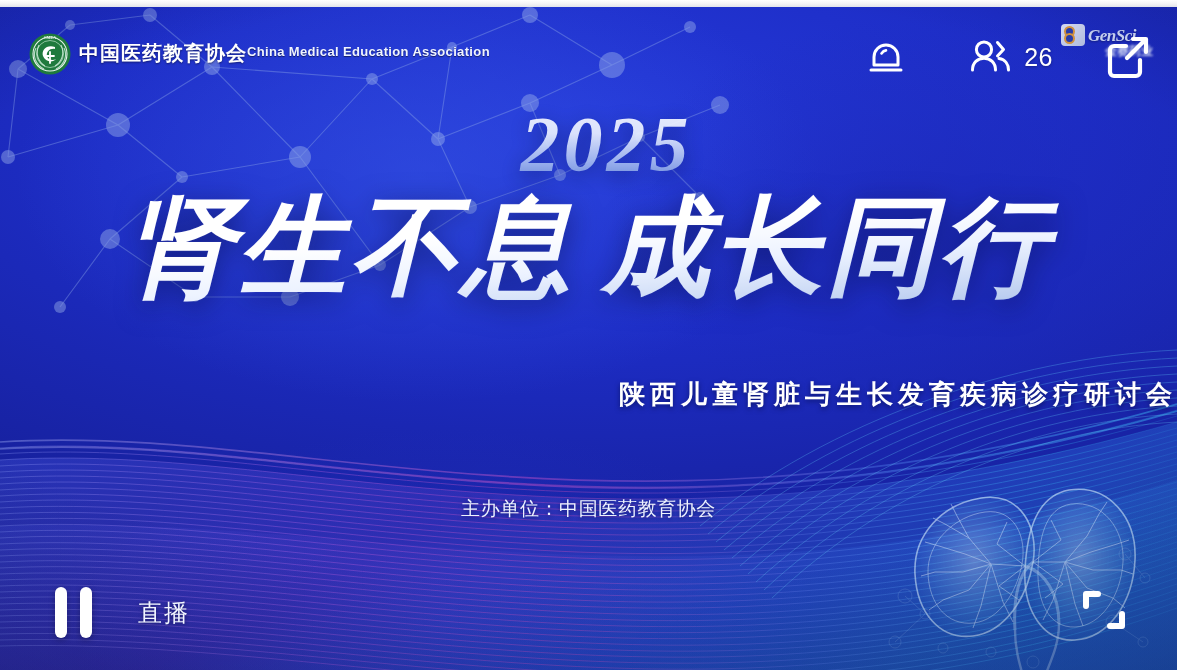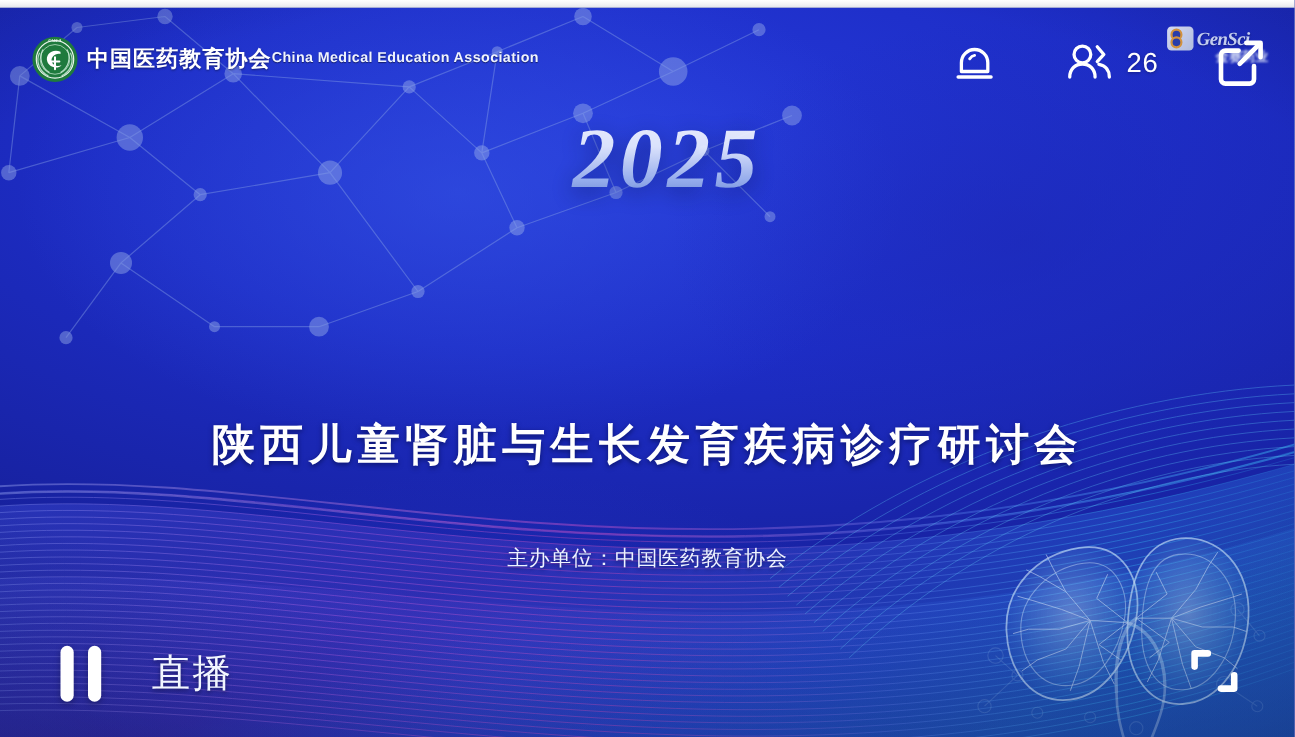--- a/index.html
+++ b/index.html
@@ -94,22 +94,22 @@
     color:transparent;
     text-shadow:0 0 1px rgba(255,255,255,.25);
     filter:drop-shadow(0 6px 14px rgba(5,10,60,.55));
     white-space:nowrap;
     user-select:none;
   }
   .headline .gap { display:inline-block; width:28px; }
 
   .subtitle {
     position:absolute; left:0; right:0; top:370px;
-    text-align:center;
-    font-size:39px; font-weight:700;
+    text-align:right;
+    font-size:26px; font-weight:700;
     letter-spacing:5px;
     color:#ffffff;
     text-shadow:0 2px 5px rgba(4,10,60,.6);
     white-space:nowrap;
     user-select:none;
   }
 
   .meta {
     position:absolute; left:0; right:0; top:487px;
     text-align:center;
@@ -198,21 +198,21 @@
     display:flex; align-items:center; gap:46px;
     z-index:40;
   }
   .pause-icon { display:flex; gap:13px; cursor:pointer; }
   .pause-icon i {
     display:block; width:12px; height:51px; border-radius:6px;
     background:#ffffff;
     box-shadow:0 2px 6px rgba(0,0,0,.28);
   }
   .live-label {
-    font-size:35px; color:#f2f6ff; letter-spacing:2px;
+    font-size:24px; color:#f2f6ff; letter-spacing:2px;
     text-shadow:0 1px 4px rgba(0,0,0,.4);
     cursor:pointer;
   }
 
   .fullscreen-btn {
     position:absolute; right:45px; bottom:32px;
     width:56px; height:56px; cursor:pointer; z-index:40;
   }
 </style>
 </head>
@@ -442,20 +442,23 @@
       </g>
 
       <path d="M186 178 C 186 198, 178 214, 172 230" fill="none" stroke="#cfe9fb" stroke-width="2.4" opacity=".4"></path>
       <path d="M142 184 C 142 202, 146 216, 150 230" fill="none" stroke="#cfe9fb" stroke-width="2.4" opacity=".4"></path>
     </svg>
 
     <div class="vignette"></div>
 
     <div class="year">2025</div>
 
+    <div class="headline">
+      <span>肾生不息</span><span class="gap"></span><span>成长同行</span>
+    </div>
 
     <div class="subtitle">陕西儿童肾脏与生长发育疾病诊疗研讨会</div>
 
     <div class="meta">
       <div>主办单位：中国医药教育协会</div>
     </div>
 
     <div class="cmea">
       <svg class="cmea-mark" viewBox="0 0 44 44">
         <circle cx="22" cy="22" r="20.5" fill="#1f7a3d"></circle>

